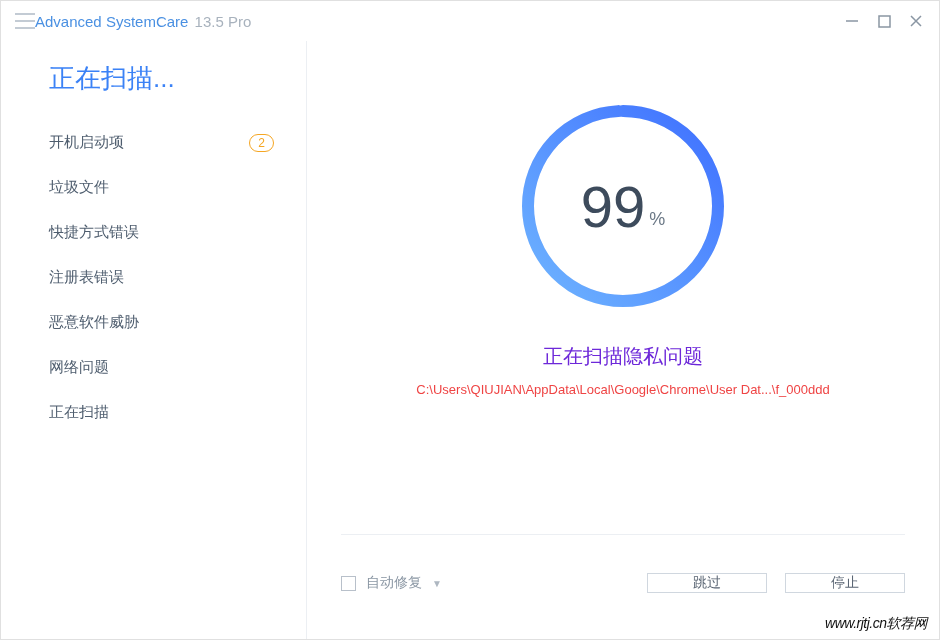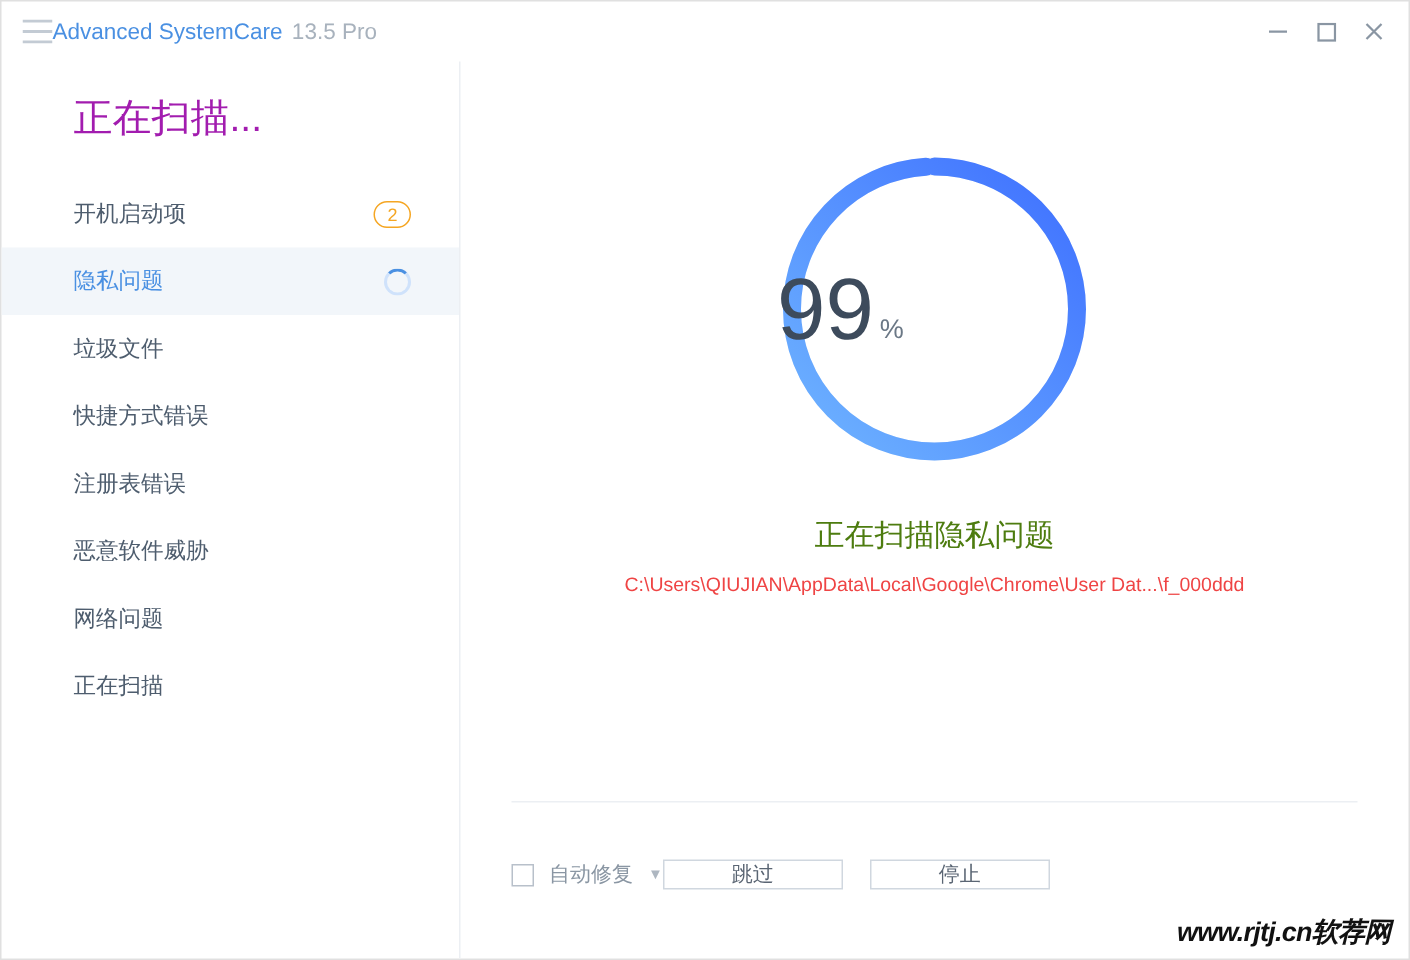--- a/index.html
+++ b/index.html
@@ -11,48 +11,48 @@
 .menu-icon svg { display:block; }
 .app-title { font-size: 15px; font-weight: 500; }
 .app-title .brand { color: #4a90e2; }
 .app-title .ver { color: #a8b2bd; margin-left: 2px; }
 .win-controls { display: flex; gap: 14px; color: #8a96a3; }
 .win-btn { cursor: pointer; display:flex; align-items:center; justify-content:center; width:18px; height:18px; }
 
 .body-area { display: flex; height: calc(100% - 40px); }
 
 .sidebar { width: 305px; padding-top: 20px; }
-.scan-title { font-size: 26px; color: #a21caf; padding: 0 0 24px 48px; font-weight: 400; }
+.scan-title { font-size: 26px; color: #3b82f6; padding: 0 0 24px 48px; font-weight: 400; }
 .sidebar-item { display: flex; align-items: center; justify-content: space-between; padding: 13px 32px 13px 48px; font-size: 15px; color: #4e5d6e; cursor: pointer; }
 .sidebar-item.active { background: #f2f6fa; color: #4a90e2; }
 .badge { border: 1px solid #f5a623; color: #f5a623; border-radius: 10px; font-size: 12px; padding: 0 8px; line-height: 16px; }
 .spinner { width: 18px; height: 18px; border: 2px solid #cfe2fb; border-top-color: #4a90e2; border-radius: 50%; animation: spin 1s linear infinite; }
 @keyframes spin { to { transform: rotate(360deg);} }
 
 .main { flex: 1; border-left: 1px solid #eceff3; display: flex; flex-direction: column; align-items: center; padding-top: 60px; position: relative; }
 
 .progress-circle { width: 210px; height: 210px; position: relative; }
 .progress-circle svg { transform: rotate(-90deg); }
-.progress-center { position: absolute; inset: 0; display: flex; align-items: center; }
+.progress-center { position: absolute; inset: 0; display: flex; align-items: center; justify-content: center; }
 .pct-num { font-size: 58px; color: #3d4b5c; font-weight: 300; }
 .pct-sign { font-size: 18px; color: #6b7886; margin-top: 26px; margin-left: 4px; }
 
-.status-text { font-size: 20px; color: #4d7c0f; margin-top: 32px; font-weight: 400; }
+.status-text { font-size: 20px; color: #6d28d9; margin-top: 32px; font-weight: 400; }
 .path-text { font-size: 13px; color: #ef4444; margin-top: 12px; }
 
-.footer { position: absolute; bottom: 46px; left: 0; right: 0; display: flex; align-items: center; justify-content: flex-start; padding: 0 34px; }
+.footer { position: absolute; bottom: 46px; left: 0; right: 0; display: flex; align-items: center; justify-content: space-between; padding: 0 34px; }
 .footer-left { display: flex; align-items: center; gap: 10px; color: #8a96a3; font-size: 14px; }
 .checkbox { width: 15px; height: 15px; border: 1px solid #b8c0ca; background: #fff; cursor: pointer; }
 .chev { color: #aeb7c1; cursor: pointer; font-size: 10px; }
 .footer-right { display: flex; gap: 18px; }
 .btn { width: 120px; height: 20px; border: 1px solid #d0d7df; background: #fff; color: #5a6573; font-size: 14px; display: flex; align-items: center; justify-content: center; cursor: pointer; }
 
 .divider { position: absolute; bottom: 104px; left: 34px; right: 34px; height: 1px; background: #eceff3; }
 
-.watermark { position: absolute; bottom: 6px; right: 12px; font-size: 18px; font-weight: 700; color: #111; font-style: italic; letter-spacing: -0.5px; }
+.watermark { position: absolute; bottom: 6px; right: 12px; font-size: 14px; font-weight: 400; color: #111; font-style: italic; letter-spacing: -0.5px; }
 </style>
 </head>
 <body>
 
 <div class="titlebar">
   <div class="titlebar-left">
     <span class="menu-icon">
       <svg width="20" height="16" viewBox="0 0 20 16">
           <path d="M0 1h20M0 8h20M0 15h20" stroke="#c3cbd4" stroke-width="2"></path>
         </svg>
@@ -81,24 +81,20 @@
   </div>
 </div>
 
 <div class="body-area">
   <div class="sidebar">
     <div class="scan-title">正在扫描...</div>
 
     <div class="sidebar-item">
       <span>开机启动项</span>
       <span class="badge">2</span>
-    </div>
-    <div class="sidebar-item active">
-      <span>隐私问题</span>
-      <span class="spinner"></span>
     </div>
     <div class="sidebar-item">
       <span>垃圾文件</span>
     </div>
     <div class="sidebar-item">
       <span>快捷方式错误</span>
     </div>
     <div class="sidebar-item">
       <span>注册表错误</span>
     </div>

